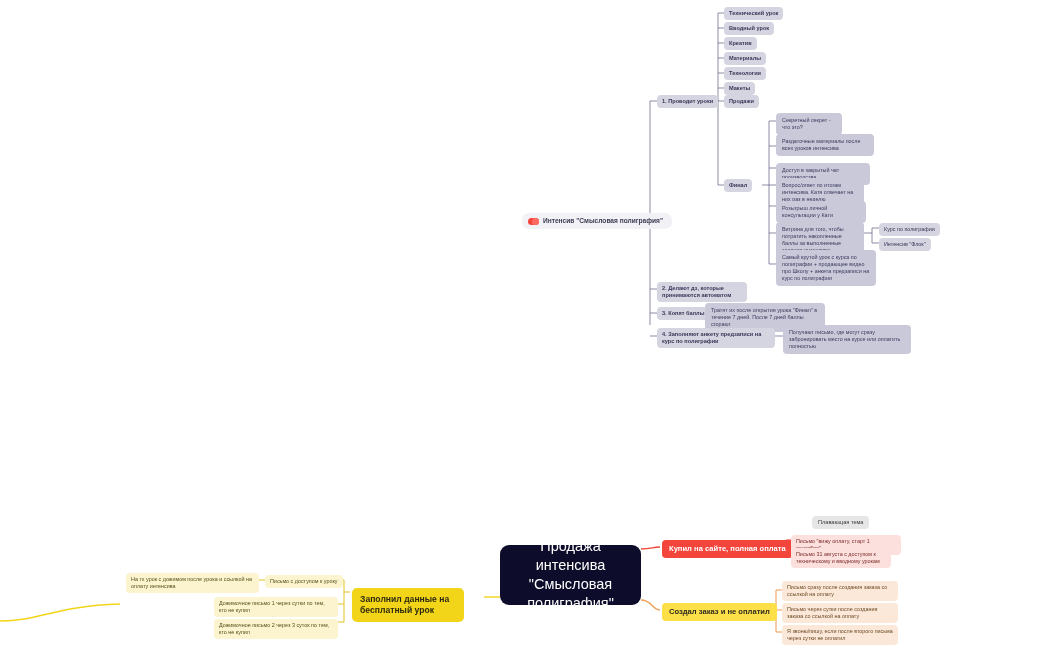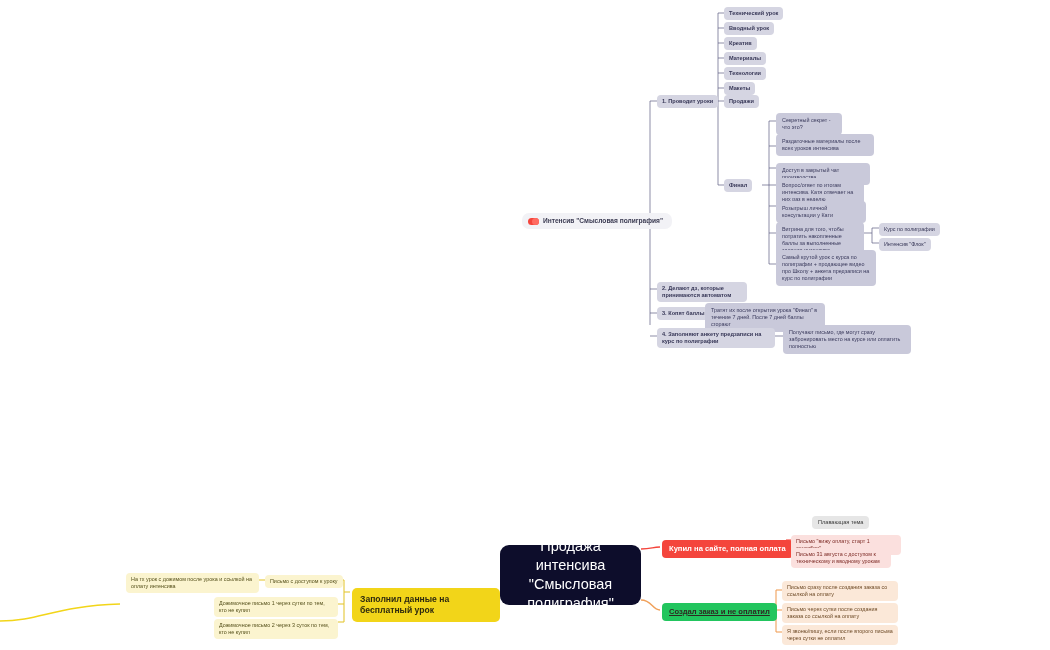--- a/index.html
+++ b/index.html
@@ -56,22 +56,22 @@
   .n-root-main{
     background:#0d0d2b;color:#ffffff;border-radius:9px;
     font-size:14.5px;font-weight:400;text-align:center;
     justify-content:center;padding:8px 10px;line-height:1.32;
   }
   .n-red{
     background:#f4453c;color:#ffffff;border-radius:4px;
     font-size:7.6px;font-weight:600;padding:4px 7px;
   }
   .n-orange{
-    background:#22c55e;color:#2e2a22;border-radius:4px;
-    font-size:7.6px;font-weight:600;padding:4px 7px;text-decoration:underline;
+    background:#fde047;color:#2e2a22;border-radius:4px;
+    font-size:7.6px;font-weight:600;padding:4px 7px;
   }
   .n-yellow{
     background:#f2d519;color:#2e2a0f;border-radius:5px;
     font-size:8.6px;font-weight:600;padding:6px 8px;line-height:1.3;
   }
   .n-redleaf{
     background:#fbe0de;color:#7d2b26;border-radius:4px;
     font-size:5.4px;font-weight:500;padding:3px 5px;line-height:1.32;
     align-items:flex-start;
   }
@@ -270,21 +270,21 @@
   <div class="node n-orangeleaf" style="left:782px;top:581px;width:116px;">
     <span>Письмо сразу после создания заказа со ссылкой на оплату</span>
     </div>
   <div class="node n-orangeleaf" style="left:782px;top:603px;width:116px;">
     <span>Письмо через сутки после создания заказа со ссылкой на оплату</span>
     </div>
   <div class="node n-orangeleaf" style="left:782px;top:625px;width:116px;">
     <span>Я звоню/пишу, если после второго письма через сутки не оплатил</span>
     </div>
 
-  <div class="node n-yellow" style="left:352px;top:588px;width:148px;align-items:flex-start;">
+  <div class="node n-yellow" style="left:352px;top:588px;width:112px;align-items:flex-start;">
     <span>Заполнил данные на бесплатный урок</span>
   </div>
   <div class="node n-yellowleaf" style="left:265px;top:575px;white-space:nowrap;">
     <span>Письмо с доступом к уроку</span>
     </div>
   <div class="node n-yellowleaf" style="left:126px;top:573px;width:133px;">
     <span>На тх урок с дожимом после урока и ссылкой на оплату интенсива</span>
     </div>
   <div class="node n-yellowleaf" style="left:214px;top:597px;width:124px;">
     <span>Дожимочное письмо 1 через сутки по тем, кто не купил</span>

